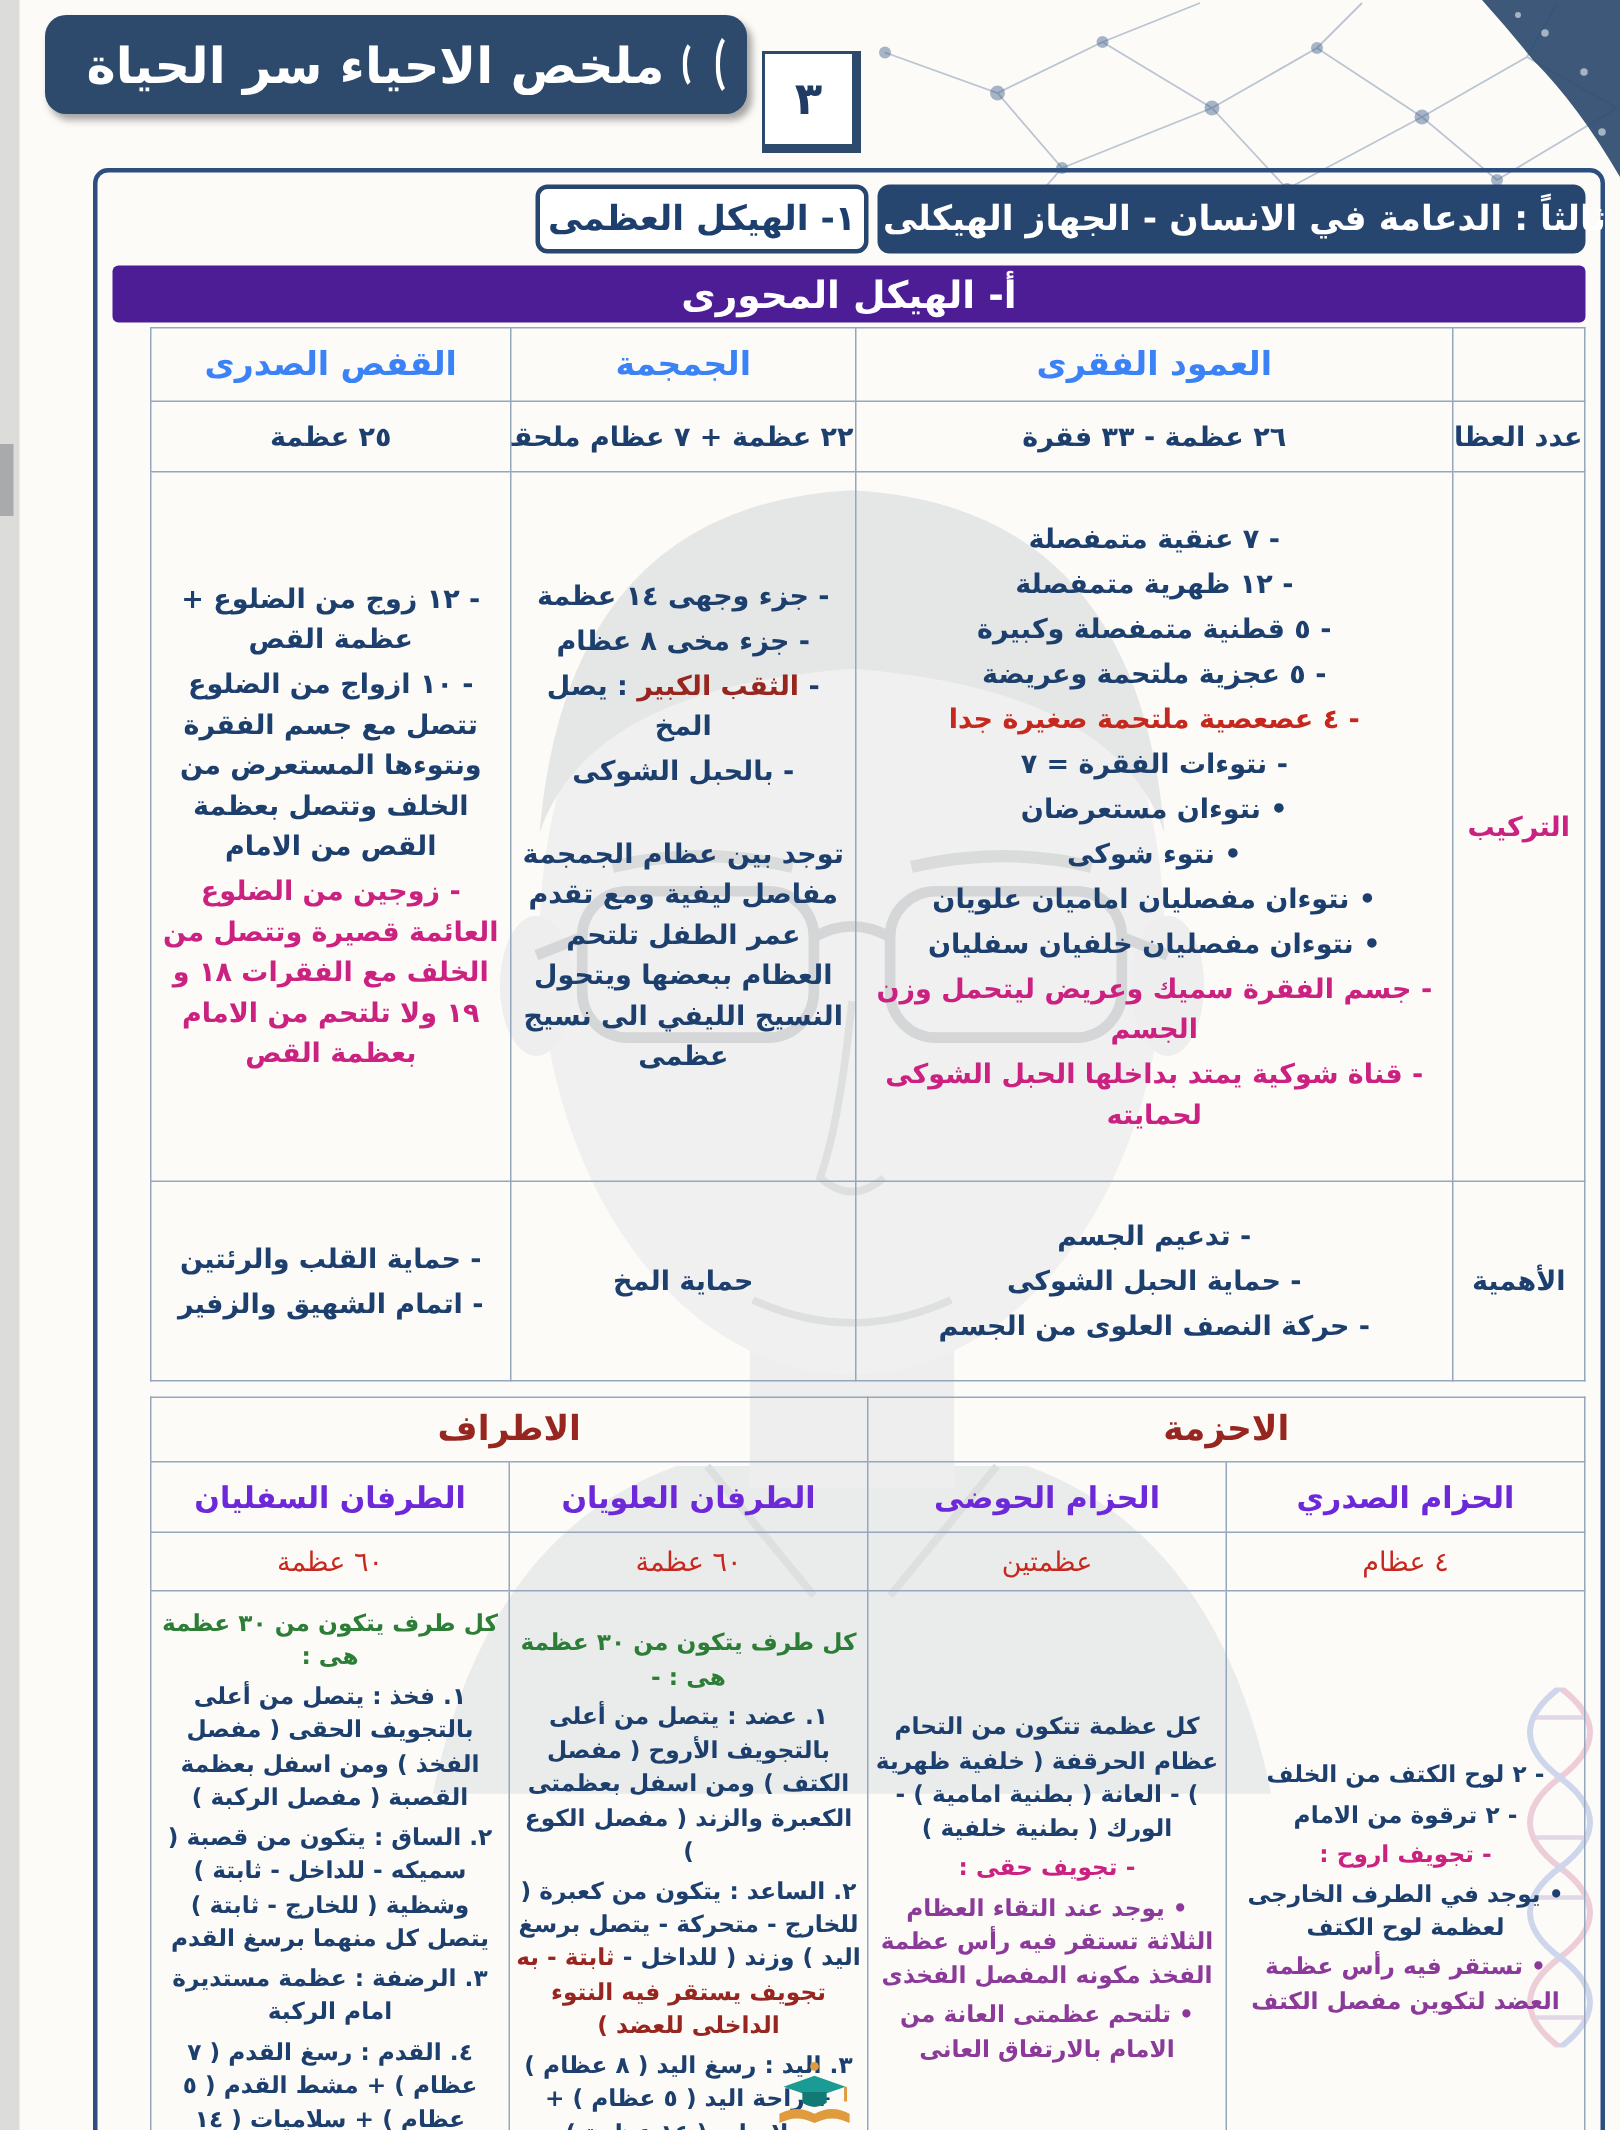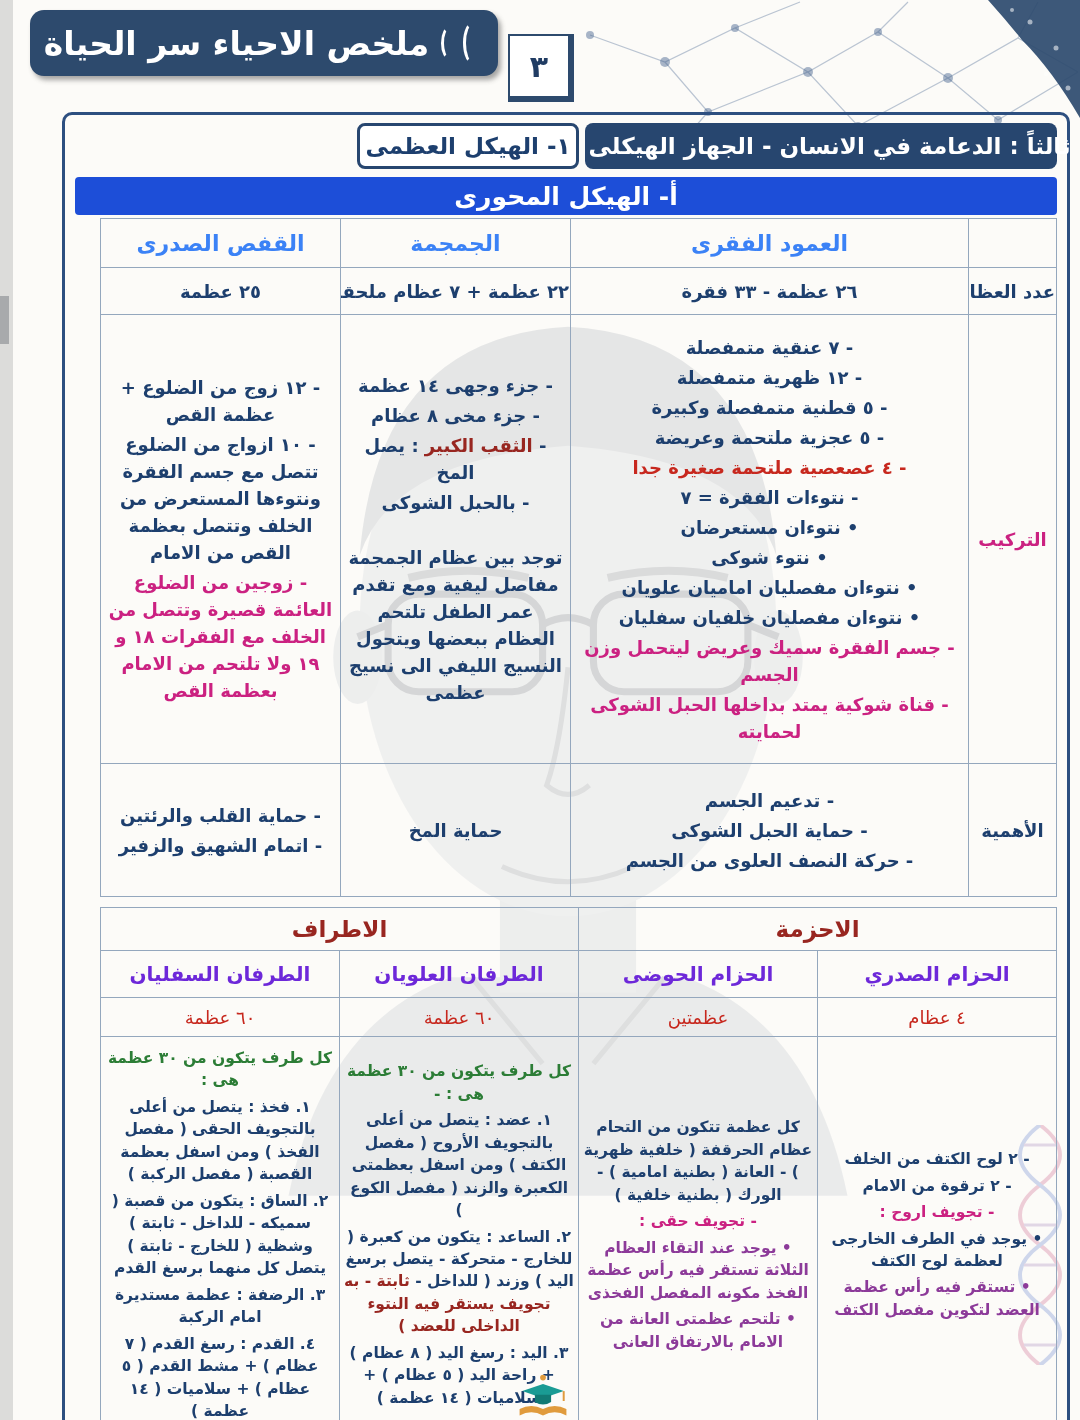--- a/index.html
+++ b/index.html
@@ -4,50 +4,50 @@
 <style>
   html,body{margin:0;padding:0;background:#e9e9e7}
   .page{position:relative;width:1080px;height:1420px;background:#fcfbf8;overflow:hidden;
         direction:rtl;font-family:"DejaVu Sans","Liberation Sans",sans-serif}
   
   .left-strip{position:absolute;left:0;top:0;width:13px;height:100%;background:#dcdcda;z-index:3}
   .left-mark{position:absolute;left:0;top:296px;width:9px;height:48px;background:#a8aaac;z-index:4}
   
   .banner{position:absolute;left:30px;top:10px;width:468px;height:66px;background:#2d4a6d;
           border-radius:14px;box-shadow:3px 4px 5px rgba(60,60,60,.45);display:flex;
-          align-items:center;justify-content:center;gap:12px;z-index:5}
+          align-items:center;justify-content:flex-start;gap:12px;z-index:5}
   .banner-title{color:#fff;font-size:33px;font-weight:bold;white-space:nowrap}
   .arcs{display:flex;gap:5px;align-items:center}
   .arc{width:15px;height:38px;border:3.5px solid transparent;border-left:3.5px solid #fff;border-radius:50%}
   .arc.small{width:11px;height:28px}
   .pagenum-box{position:absolute;left:508px;top:34px;width:58px;height:60px;background:#fff;
                border:2px solid #2d4a6d;border-right-width:6px;border-bottom-width:6px;
                display:flex;align-items:center;justify-content:center;z-index:5}
   .pagenum{color:#203c63;font-size:30px;font-weight:bold}
   .net-svg{position:absolute;right:0;top:0;width:520px;height:145px;z-index:1}
   .face-wrap{position:absolute;left:258px;top:218px;width:620px;height:980px;opacity:.3;z-index:0}
   .dna-svg{position:absolute;left:1006px;top:1125px;width:68px;height:240px;opacity:.4;z-index:0}
   
   .container{position:absolute;left:62px;top:112px;width:982px;height:1297px;border:3px solid #2d4f80;
              border-radius:10px;padding:8px 10px;z-index:1}
   .title-row{display:flex;height:46px;gap:6px;margin-bottom:8px}
   .title-pill{width:472px;background:#27466f;color:#fff;border-radius:8px;display:flex;align-items:center;
               justify-content:center;font-size:23px;font-weight:bold;white-space:nowrap}
   .subtitle-box{width:216px;border:3px solid #27466f;border-radius:8px;background:#fff;color:#1d3f6e;
                 display:flex;align-items:center;justify-content:center;font-size:23px;font-weight:bold}
-  .band{height:38px;background:#1d4ed8;color:#fff;font-size:25px;font-weight:bold;display:flex;
+  .band{height:38px;background:#4c1d95;color:#fff;font-size:25px;font-weight:bold;display:flex;
         align-items:center;justify-content:center;border-radius:4px;margin:0 0 3px}
   .gap-block{height:10px}
   
   .tbl{width:956px;border-collapse:collapse;table-layout:fixed}
   .tbl td{border:1.5px solid #94a7bd;vertical-align:middle;text-align:center;overflow:hidden}
   .colhdr{color:#3b82f6;font-weight:bold;font-size:22px;height:46px}
   .rowlbl{font-weight:bold;font-size:18px;white-space:nowrap}
   .count-cell{color:#1d3f6e;font-weight:bold;font-size:18px;height:44px;white-space:nowrap}
-  .struct-cell{height:440px;vertical-align:top;padding:4px 5px}
+  .struct-cell{height:440px;vertical-align:top;padding:16px 5px}
   .imp-cell{height:116px;vertical-align:top;padding:8px 5px}
   .ln{font-weight:bold;font-size:18px;line-height:1.5;margin:3px 0}
   .gap{margin-top:28px}
   .group-cell{color:#982620;font-weight:bold;font-size:23px;height:40px}
   .bhdr-cell{color:#6d28d9;font-weight:bold;font-size:20px;height:44px}
   .bcount-cell{color:#c7281e;font-weight:normal;font-size:18px;height:36px}
   .bcontent-cell{height:368px;vertical-align:top;padding:6px 4px}
   .bcontent-cell .ln{font-size:15.5px;line-height:1.45;margin:4px 0}
   
   .navy{color:#1d3f6e}.maroon{color:#982620}.red{color:#c7281e}

